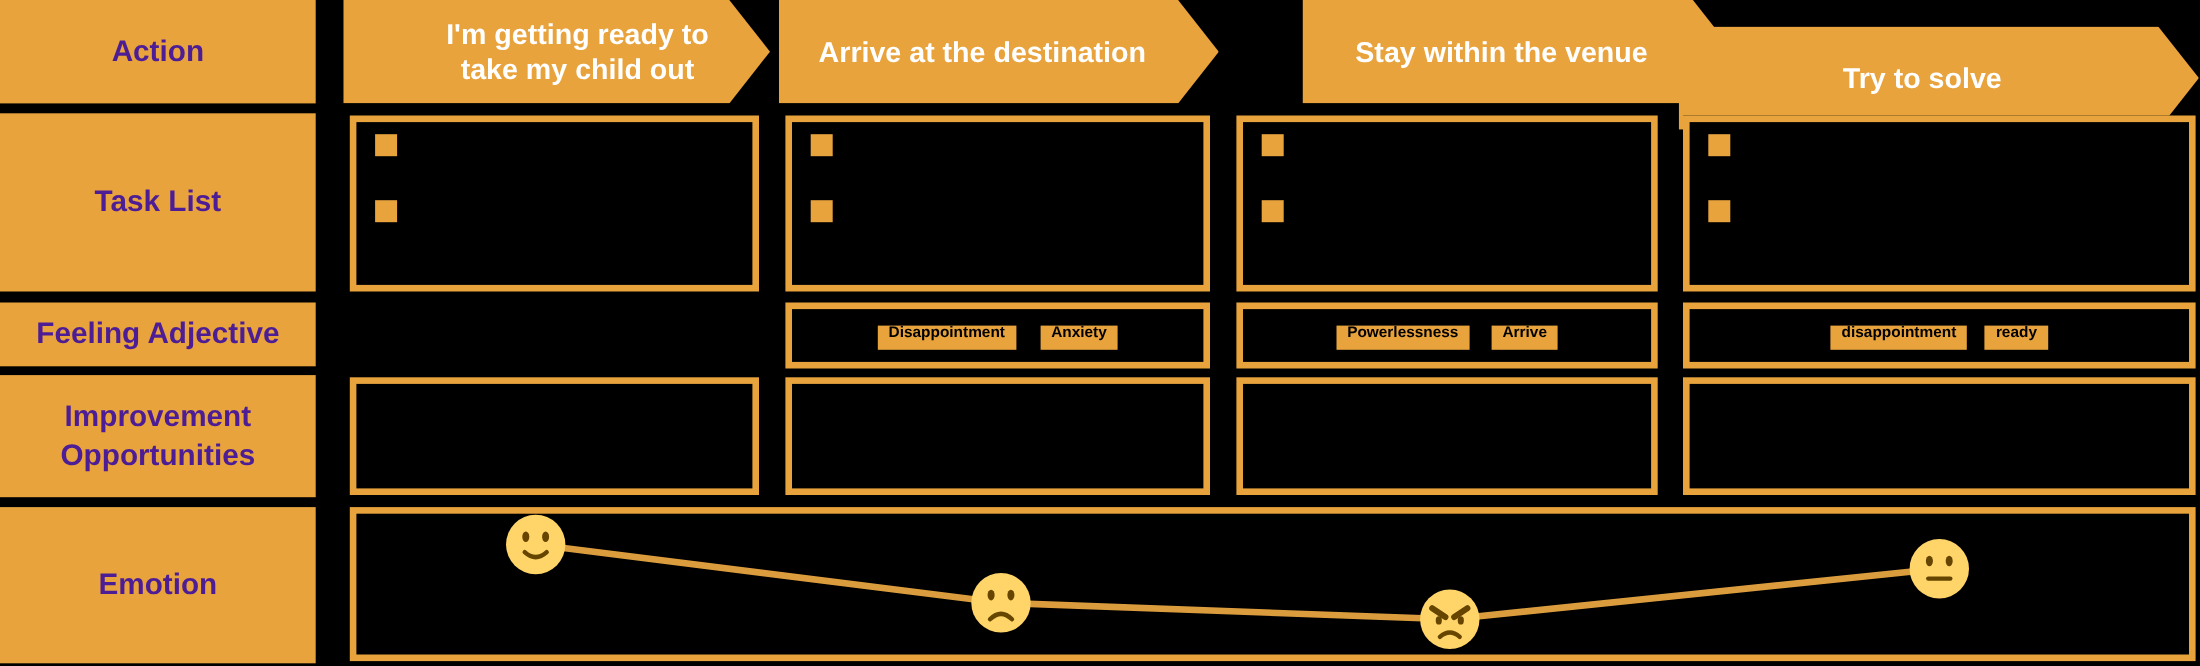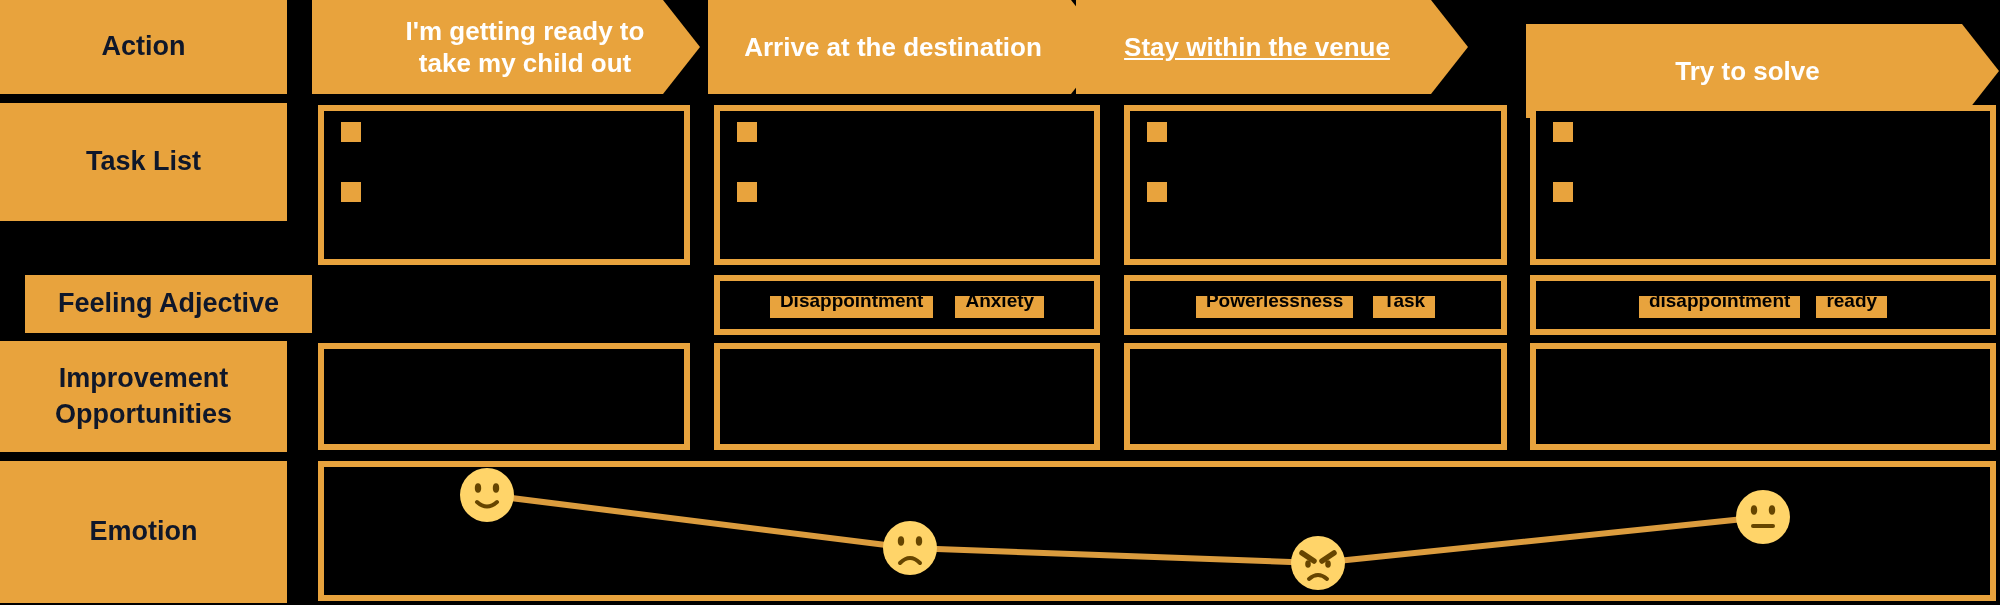--- a/index.html
+++ b/index.html
@@ -1,58 +1,58 @@
 <!DOCTYPE html>
 <html><head>
 <meta charset="utf-8">
 <style>
   html,body{margin:0;padding:0;background:#000;}
   #stage{position:relative;width:2000px;height:605px;background:#000;overflow:hidden;
          font-family:"Liberation Sans","DejaVu Sans",sans-serif;font-weight:700;}
   .abs{position:absolute;box-sizing:border-box;}
   
-  .rowlabel{left:0;width:287px;background:var(--orange);color:#0f172a;
+  .rowlabel{left:0;width:287px;background:var(--orange);color:#4c1d95;
             display:flex;align-items:center;justify-content:center;text-align:center;
             font-size:27px;line-height:1.3;}
   
   .arrow{top:0;height:94px;background:var(--orange);color:#fff;
          display:flex;align-items:center;justify-content:center;text-align:center;
          font-size:26px;line-height:1.25;
          clip-path:polygon(0 0,calc(100% - 37px) 0,100% 50%,calc(100% - 37px) 100%,0 100%);}
   .arrow .txt{padding-right:30px;}
   
   .box{background:#000;border:6px solid var(--orange);}
   .taskbox{top:105px;height:160px;}
   .bullet{position:absolute;left:17px;width:20px;height:20px;background:var(--orange);}
   .b1{top:11px;} .b2{top:71px;}
   .feelbox{top:275px;height:60px;display:flex;justify-content:center;gap:22px;padding-top:15px;}
   .chip{height:22px;overflow:hidden;background:var(--orange);padding:0 10px;}
-  .chip span{display:block;color:#000;font-size:19px;line-height:22px;transform:translateY(-6px);white-space:nowrap;}
+  .chip span{display:block;color:#000;font-size:14px;line-height:22px;transform:translateY(-6px);white-space:nowrap;}
   .impbox{top:343px;height:107px;}
   .emobox{top:461px;left:318px;width:1678px;height:140px;}
   svg{display:block;}
 </style>
 </head>
 <body>
 
 <div id="stage" style="--orange: #E8A33D;">
 
   <div class="abs rowlabel" style="top:0;height:94px;">Action</div>
-  <div class="abs rowlabel" style="top:103px;height:118px;">Task List</div>
-  <div class="abs rowlabel" style="top:275px;height:58px;margin-left:25px;">Feeling Adjective</div>
+  <div class="abs rowlabel" style="top:103px;height:162px;">Task List</div>
+  <div class="abs rowlabel" style="top:275px;height:58px;">Feeling Adjective</div>
   <div class="abs rowlabel" style="top:341px;height:111px;width:287px;padding:0 14px;">Improvement Opportunities</div>
   <div class="abs rowlabel" style="top:461px;height:142px;">Emotion</div>
 
   <div class="abs arrow" style="left:312px;width:388px;justify-content:flex-end;">
     <div class="txt" style="max-width:290px;">I'm getting ready to take my child out</div>
   </div>
   <div class="abs arrow" style="left:708px;width:400px;">
     <div class="txt">Arrive at the destination</div>
   </div>
-  <div class="abs arrow" style="left:1076px;width:392px;text-decoration:underline;">
+  <div class="abs arrow" style="left:1184px;width:392px;">
     <div class="txt">Stay within the venue</div>
   </div>
   <div class="abs arrow" style="left:1526px;width:473px;margin-top:24px;">
     <div class="txt">Try to solve</div>
   </div>
 
   <div class="abs box taskbox" style="left:318px;width:372px;">
     <div class="bullet b1"></div>
     <div class="bullet b2"></div>
   </div>
@@ -75,21 +75,21 @@
       </div>
     <div class="chip">
         <span>Anxiety</span>
       </div>
   </div>
   <div class="abs box feelbox" style="left:1124px;width:383px;gap:20px;">
     <div class="chip">
         <span>Powerlessness</span>
       </div>
     <div class="chip">
-        <span>Task</span>
+        <span>Arrive</span>
       </div>
   </div>
   <div class="abs box feelbox" style="left:1530px;width:466px;gap:16px;">
     <div class="chip">
         <span>disappointment</span>
       </div>
     <div class="chip">
         <span>ready</span>
       </div>
   </div>

